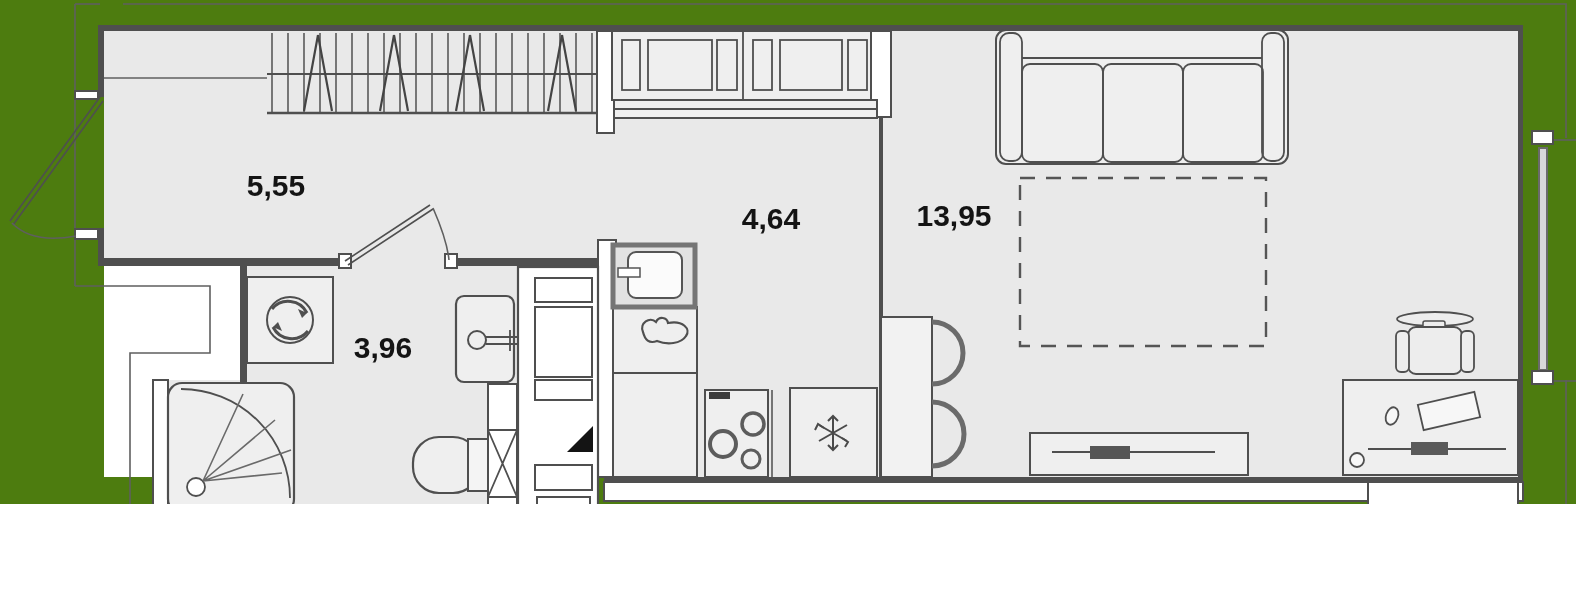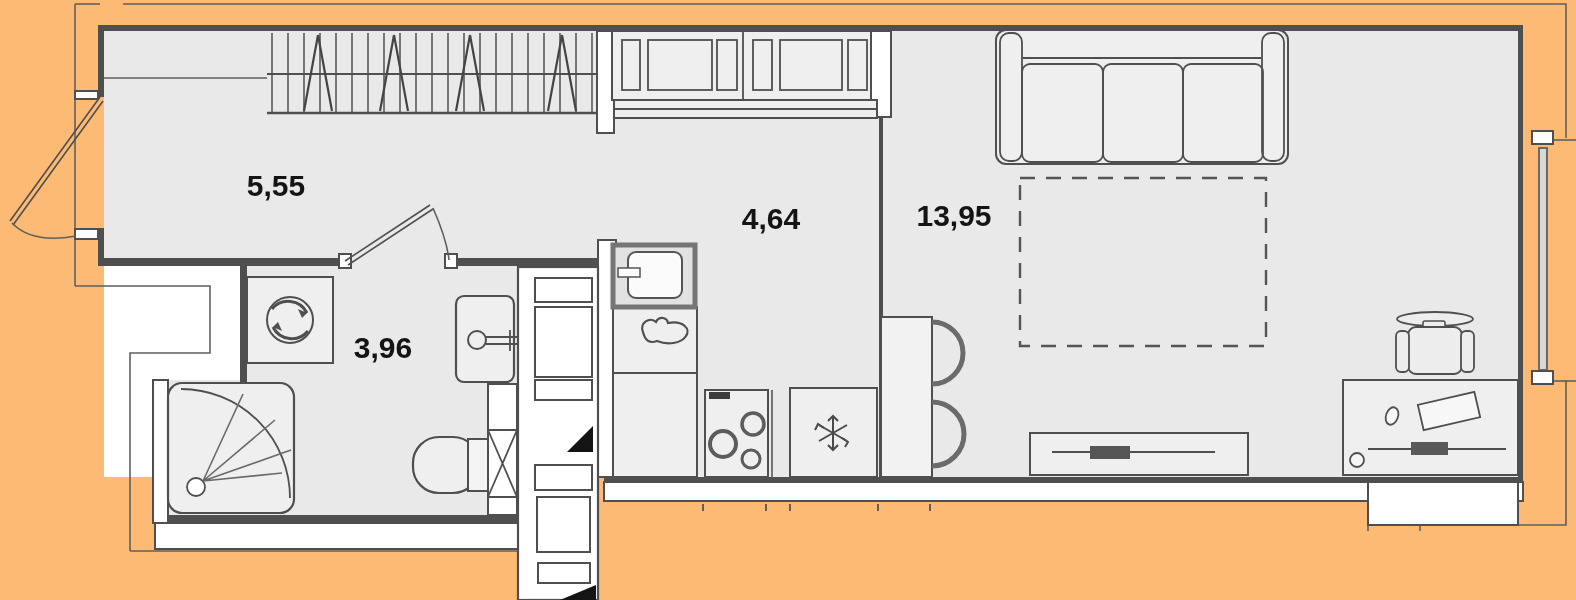--- a/index.html
+++ b/index.html
@@ -1,16 +1,16 @@
 <!DOCTYPE html>
 <html><head>
 <meta charset="utf-8">
 <style>
   html,body{margin:0;padding:0;background:#ffffff;}
-  .plan-wrap{width:1576px;height:600px;position:relative;background:#fdba74;overflow:hidden;
+  .plan-wrap{width:1576px;height:504px;position:relative;background:#4d7c0f;overflow:hidden;
              font-family:"Liberation Sans", sans-serif;}
   svg{display:block;}
   .flr{fill:#e9e9e9;}
   .wallD{fill:#4f4f4f;}
   .wallW{fill:#ffffff;stroke:#4f4f4f;stroke-width:2;}
   .ln{stroke:#4f4f4f;fill:none;}
   .thin{stroke:#5f5f5f;stroke-width:1.6;fill:none;}
   .furn{fill:#efefef;stroke:#4f4f4f;stroke-width:2;}
   .furnL{fill:none;stroke:#4f4f4f;stroke-width:1.8;}
   .area-label{font-family:"Liberation Sans", sans-serif;font-weight:bold;font-size:30px;

